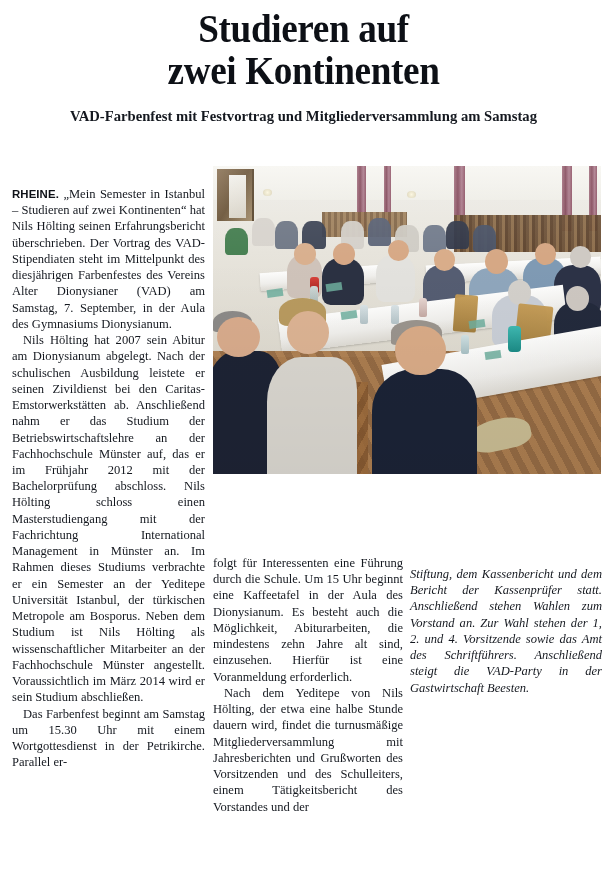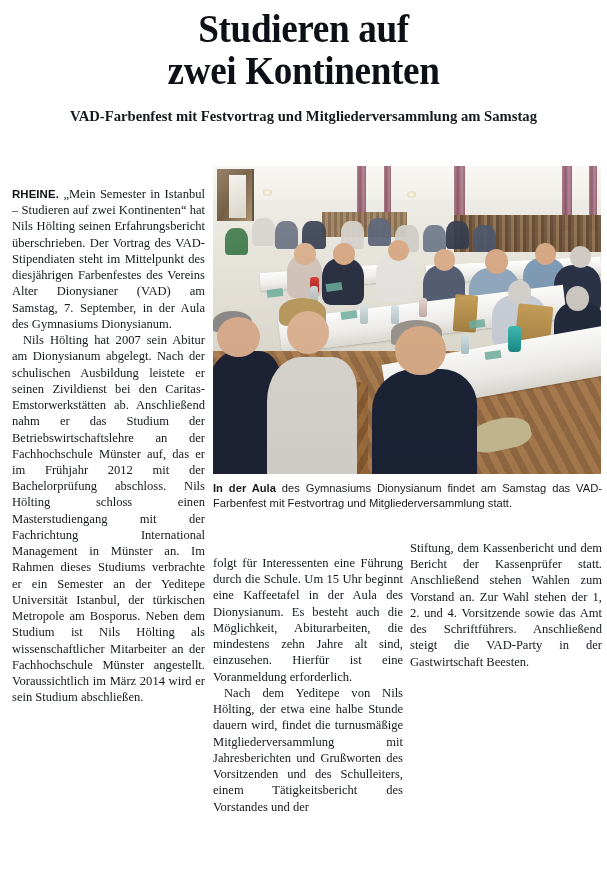--- a/index.html
+++ b/index.html
@@ -298,21 +298,21 @@
   .dateline {
     font-family: "Liberation Sans", "DejaVu Sans", sans-serif;
     font-weight: bold;
     font-size: 11.4px;
     letter-spacing: 0.1px;
     color: #0e1117;
   }
 
   #col1 { left: 0px;   top: 0px;   width: 193px; margin-top: 20px; }
   #col2 { left: 201px; top: 389px; width: 190px; }
-  #col3 { left: 398px; top: 374px; width: 192px; }
+  #col3 { left: 398px; top: 400px; width: 192px; font-style: italic; }
 </style>
 </head>
 <body>
 
 <div class="page">
 
   <h1 class="headline">
     <span class="hl-line">Studieren auf</span>
     <span class="hl-line">zwei Kontinenten</span>
   </h1>
@@ -408,29 +408,27 @@
 
       <div class="ph-person fg3-leg"></div>
       <div class="ph-person fg3-body"></div>
       <div class="ph-head fg3-hair"></div>
       <div class="ph-head fg3-head"></div>
 
       <div class="photo-sheen"></div>
     </div>
   </div>
 
-  <div class="caption">
-    <b>In der Aula</b><span> des Gymnasiums Dionysianum findet am Samstag das VAD-Farbenfest mit Festvortrag und Mitgliederversammlung statt.</span>
-  </div>
 
   <div class="columns">
 
     <div class="col" id="col1">
       <p class="first"><span class="dateline">RHEINE.</span> <span>„Mein Semester in Istanbul – Studieren auf zwei Kontinenten“ hat Nils Hölting seinen Erfahrungsbericht überschrieben. Der Vortrag des VAD-Stipendiaten steht im Mittelpunkt des diesjährigen Farbenfestes des Vereins Alter Dionysianer (VAD) am Samstag, 7. September, in der Aula des Gymnasiums Dionysianum.</span></p>
       <p>Nils Hölting hat 2007 sein Abitur am Dionysianum abgelegt. Nach der schulischen Ausbildung leistete er seinen Zivildienst bei den Caritas-Emstorwerkstätten ab. Anschließend nahm er das Studium der Betriebswirtschaftslehre an der Fachhochschule Münster auf, das er im Frühjahr 2012 mit der Bachelorprüfung abschloss. Nils Hölting schloss einen Masterstudiengang mit der Fachrichtung International Management in Münster an. Im Rahmen dieses Studiums verbrachte er ein Semester an der Yeditepe Universität Istanbul, der türkischen Metropole am Bosporus. Neben dem Studium ist Nils Hölting als wissenschaftlicher Mitarbeiter an der Fachhochschule Münster angestellt. Voraussichtlich im März 2014 wird er sein Studium abschließen.</p>
+      <p>Das Farbenfest beginnt am Samstag um 15.30 Uhr mit einem Wortgottesdienst in der Petrikirche. Parallel er-</p>
     </div>
 
     <div class="col" id="col2">
       <p class="first">folgt für Interessenten eine Führung durch die Schule. Um 15 Uhr beginnt eine Kaffeetafel in der Aula des Dionysianum. Es besteht auch die Möglichkeit, Abiturarbeiten, die mindestens zehn Jahre alt sind, einzusehen. Hierfür ist eine Voranmeldung erforderlich.</p>
       <p>Nach dem Yeditepe von Nils Hölting, der etwa eine halbe Stunde dauern wird, findet die turnusmäßige Mitgliederversammlung mit Jahresberichten und Grußworten des Vorsitzenden und des Schulleiters, einem Tätigkeitsbericht des Vorstandes und der</p>
     </div>
 
     <div class="col" id="col3">
       <p class="first">Stiftung, dem Kassenbericht und dem Bericht der Kassenprüfer statt. Anschließend stehen Wahlen zum Vorstand an. Zur Wahl stehen der 1, 2. und 4. Vorsitzende sowie das Amt des Schriftführers. Anschließend steigt die VAD-Party in der Gastwirtschaft Beesten.</p>
     </div>

